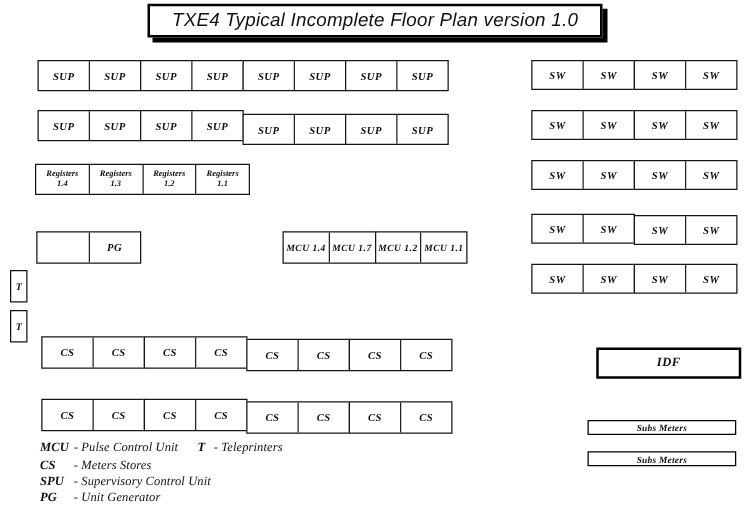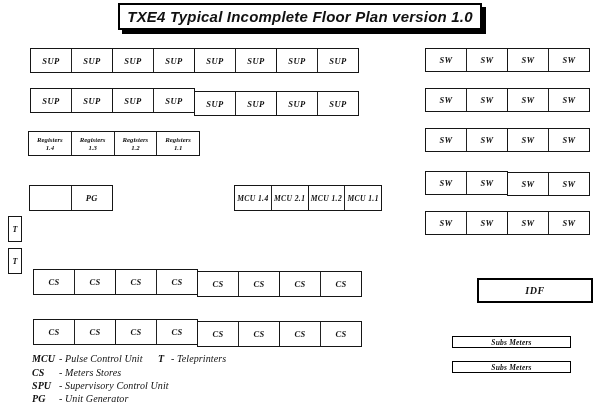--- a/index.html
+++ b/index.html
@@ -4,41 +4,41 @@
 <style>
   html,body { margin:0; padding:0; }
   body {
     width:600px; height:415px; position:relative; background:#ffffff;
     font-family:"Liberation Serif", serif; overflow:hidden; color:#111;
   }
   .title-box {
     position:absolute; left:118px; top:3px; width:360px; height:23px;
     border:2px solid #000; background:#fff; box-shadow:4px 4px 0 #000;
     display:flex; align-items:center; justify-content:center;
-    font-family:"Liberation Sans", sans-serif; font-style:italic; font-weight:700;
+    font-family:"Liberation Sans", sans-serif; font-style:italic; font-weight:400;
     font-size:15px; letter-spacing:0.2px; white-space:nowrap;
   }
   .row { position:absolute; display:flex;border-radius:6px; }
   .pair {
     display:flex; flex:1; border:1.5px solid #161616; background:#fff;
   }
   .pair + .pair { margin-left:-1px; }
   .cell {
     flex:1; display:flex; align-items:center; justify-content:center;
     font-style:italic; font-weight:700; font-size:8.5px; letter-spacing:0.4px;
     white-space:nowrap; overflow:hidden;
   }
   .cell + .cell { border-left:1px solid #222; }
   .cell.two-line { flex-direction:column; font-size:6.8px; line-height:1.15; letter-spacing:0; font-weight:700; }
   #sup-row-1 { left:30px; top:48px;  width:329px; height:25px; }
   #sup-row-2 { left:30px; top:88px;  width:329px; height:25px; }
   #sup-row-2 .pair:nth-child(3), #sup-row-2 .pair:nth-child(4) { transform:translateY(3px); }
   #registers-row { left:28px; top:131px; width:172px; height:25px; }
   #pg-row  { left:29px;  top:185px; width:84px;  height:26px; }
-  #mcu-row { left:198px; top:185px; width:148px; height:26px;padding-left:36px; }
+  #mcu-row { left:190px; top:185px; width:148px; height:26px;padding-left:36px; }
   #mcu-row .cell { font-size:7.6px; }
   #cs-row-1 { left:33px; top:269px; width:329px; height:26px; }
   #cs-row-2 { left:33px; top:319px; width:329px; height:26px; }
   #cs-row-1 .pair:nth-child(3), #cs-row-1 .pair:nth-child(4),
   #cs-row-2 .pair:nth-child(3), #cs-row-2 .pair:nth-child(4) { transform:translateY(2px); }
   .sw-row { left:425px; width:165px; height:24px;justify-content:flex-end; }
   #sw-row-1 { top:48px; }  #sw-row-2 { top:88px; }  #sw-row-3 { top:128px; }
   #sw-row-4 { top:171px; } #sw-row-4 .pair:nth-child(2) { transform:translateY(1px); }
   #sw-row-5 { top:211px; }
   .t-box {
@@ -46,21 +46,21 @@
     background:#fff; display:flex; align-items:center; justify-content:center;
     font-style:italic; font-weight:700; font-size:8px;
   }
   #t-box-1 { top:216px; } #t-box-2 { top:248px; }
   .idf-box {
     position:absolute; left:477px; top:278px; width:112px; height:21px;
     border:2.5px solid #000; background:#fff; display:flex; align-items:center; justify-content:center;
     font-style:italic; font-weight:700; font-size:10px; letter-spacing:0.5px;
   }
   .subs-box {
-    position:absolute; left:452px; width:117px; height:10px;
+    position:absolute; left:470px; width:117px; height:10px;
     border:1.5px solid #000; background:#fff; display:flex; align-items:center; justify-content:center;
     font-style:italic; font-weight:700; font-size:7.5px; letter-spacing:0.2px;
   }
   #subs-box-1 { top:336px; } #subs-box-2 { top:361px; }
   .legend {
     position:absolute; left:32px; top:352px; font-style:italic; font-size:10px;
     letter-spacing:0.1px;
   }
   .legend-line { height:13.4px; display:flex; align-items:center; position:relative; width:300px; }
   .legend-term { display:inline-block; width:27px; font-weight:700; }
@@ -137,21 +137,21 @@
 <div class="row" id="pg-row">
   <div class="pair">
     <div class="cell"></div>
     <div class="cell">PG</div>
   </div>
 </div>
 
 <div class="row" id="mcu-row">
   <div class="pair">
     <div class="cell">MCU 1.4</div>
-    <div class="cell">MCU 2.1</div>
+    <div class="cell">MCU 1.7</div>
   </div>
   <div class="pair">
     <div class="cell">MCU 1.2</div>
     <div class="cell">MCU 1.1</div>
   </div>
 </div>
 
 <div class="t-box" id="t-box-1">T</div>
 <div class="t-box" id="t-box-2">T</div>
 

